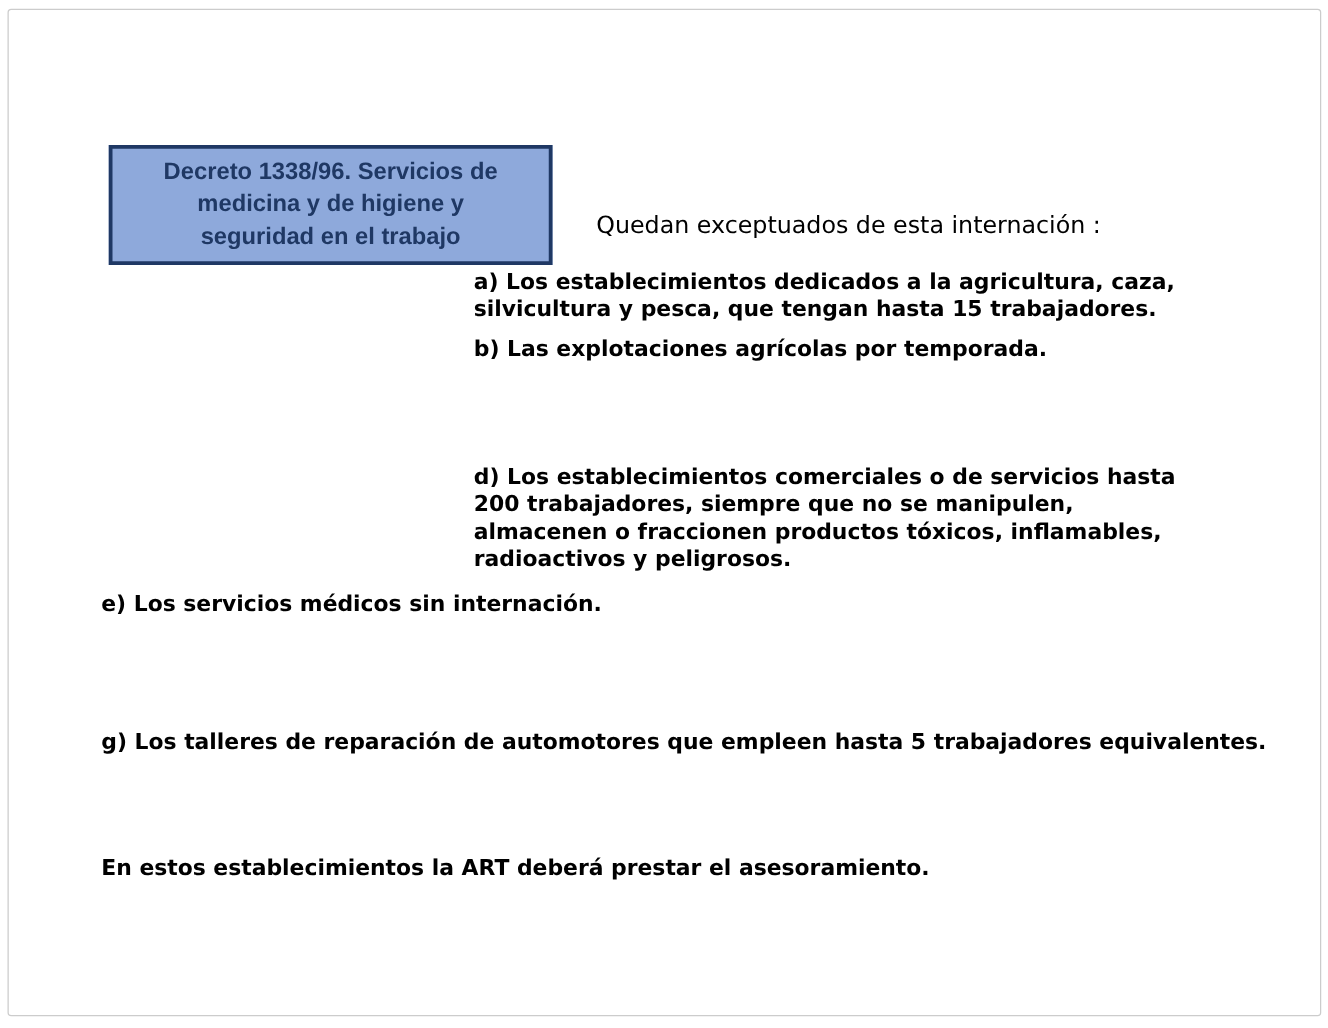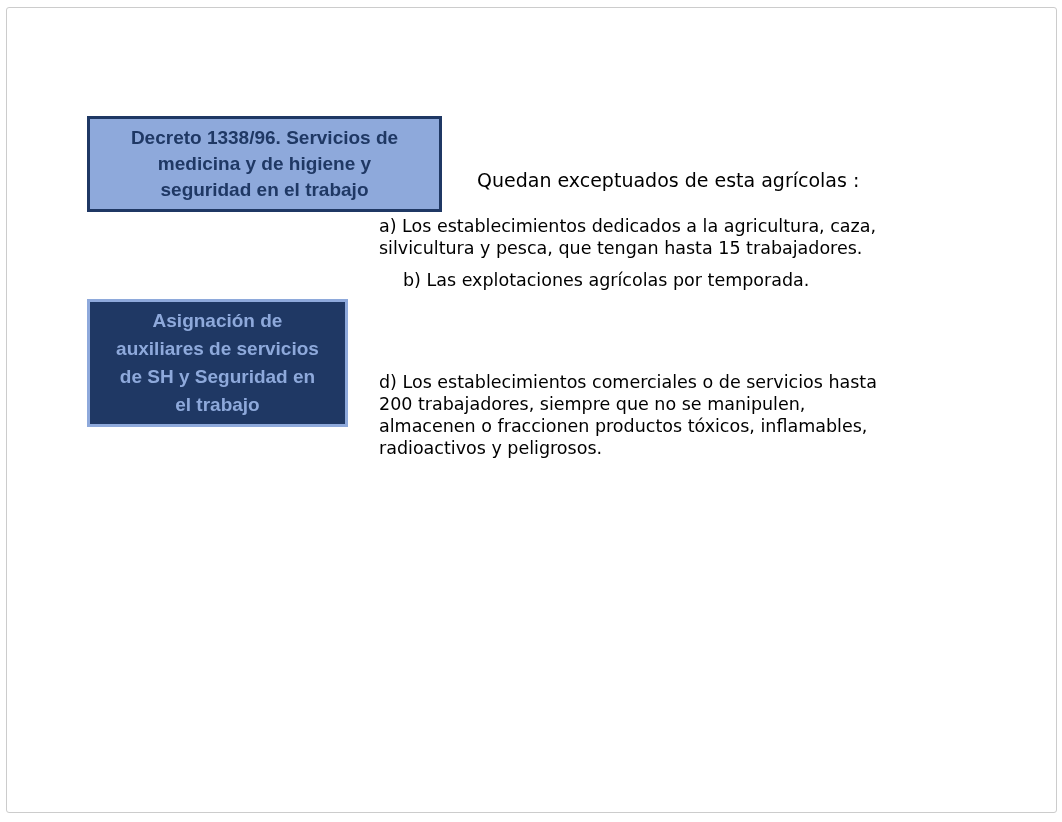--- a/index.html
+++ b/index.html
@@ -65,64 +65,62 @@
     font-size: 19px;
     color: #000000;
     white-space: nowrap;
   }
   .item {
     position: absolute;
     font-size: 17.5px;
     line-height: 22px;
     color: #000000;
     white-space: pre-line;
+    font-weight: bold;
   }
   .col-right { left: 372px; width: 640px; }
   .col-left  { left: 74px;  width: 960px; }
   .item-a { top: 207px; }
-  .item-b { top: 261px; margin-left: 24px; }
+  .item-b { top: 261px; }
   .item-c { top: 313px; }
   .item-d { top: 363px; }
   .item-e { top: 465px; }
   .item-f { top: 520px; }
   .item-g { top: 575px; }
   .item-h { top: 621px; }
   .closing { top: 676px; }
 </style>
 </head>
 <body>
 
 <div class="canvas">
   <div class="frame">
 
     <div class="titlebox box-decree">
       <span class="prewrap">Decreto 1338/96. Servicios de
 medicina y de higiene y
 seguridad en el trabajo</span>
     </div>
 
-    <div class="titlebox box-assign">
-      <span class="prewrap">Asignación de
-auxiliares de servicios
-de SH y Seguridad en
-el trabajo</span>
-    </div>
 
-    <div class="heading">Quedan exceptuados de esta agrícolas :</div>
+    <div class="heading">Quedan exceptuados de esta internación :</div>
 
     <div class="item col-right item-a">a) Los establecimientos dedicados a la agricultura, caza,
 silvicultura y pesca, que tengan hasta 15 trabajadores.</div>
 
     <div class="item col-right item-b">b) Las explotaciones agrícolas por temporada.</div>
 
 
     <div class="item col-right item-d">d) Los establecimientos comerciales o de servicios hasta
 200 trabajadores, siempre que no se manipulen,
 almacenen o fraccionen productos tóxicos, inflamables,
 radioactivos y peligrosos.</div>
 
+    <div class="item col-left item-e">e) Los servicios médicos sin internación.</div>
 
 
+    <div class="item col-left item-g">g) Los talleres de reparación de automotores que empleen hasta 5 trabajadores equivalentes.</div>
 
 
+    <div class="item col-left closing">En estos establecimientos la ART deberá prestar el asesoramiento.</div>
 
   </div>
 </div>
 
 </body></html>

